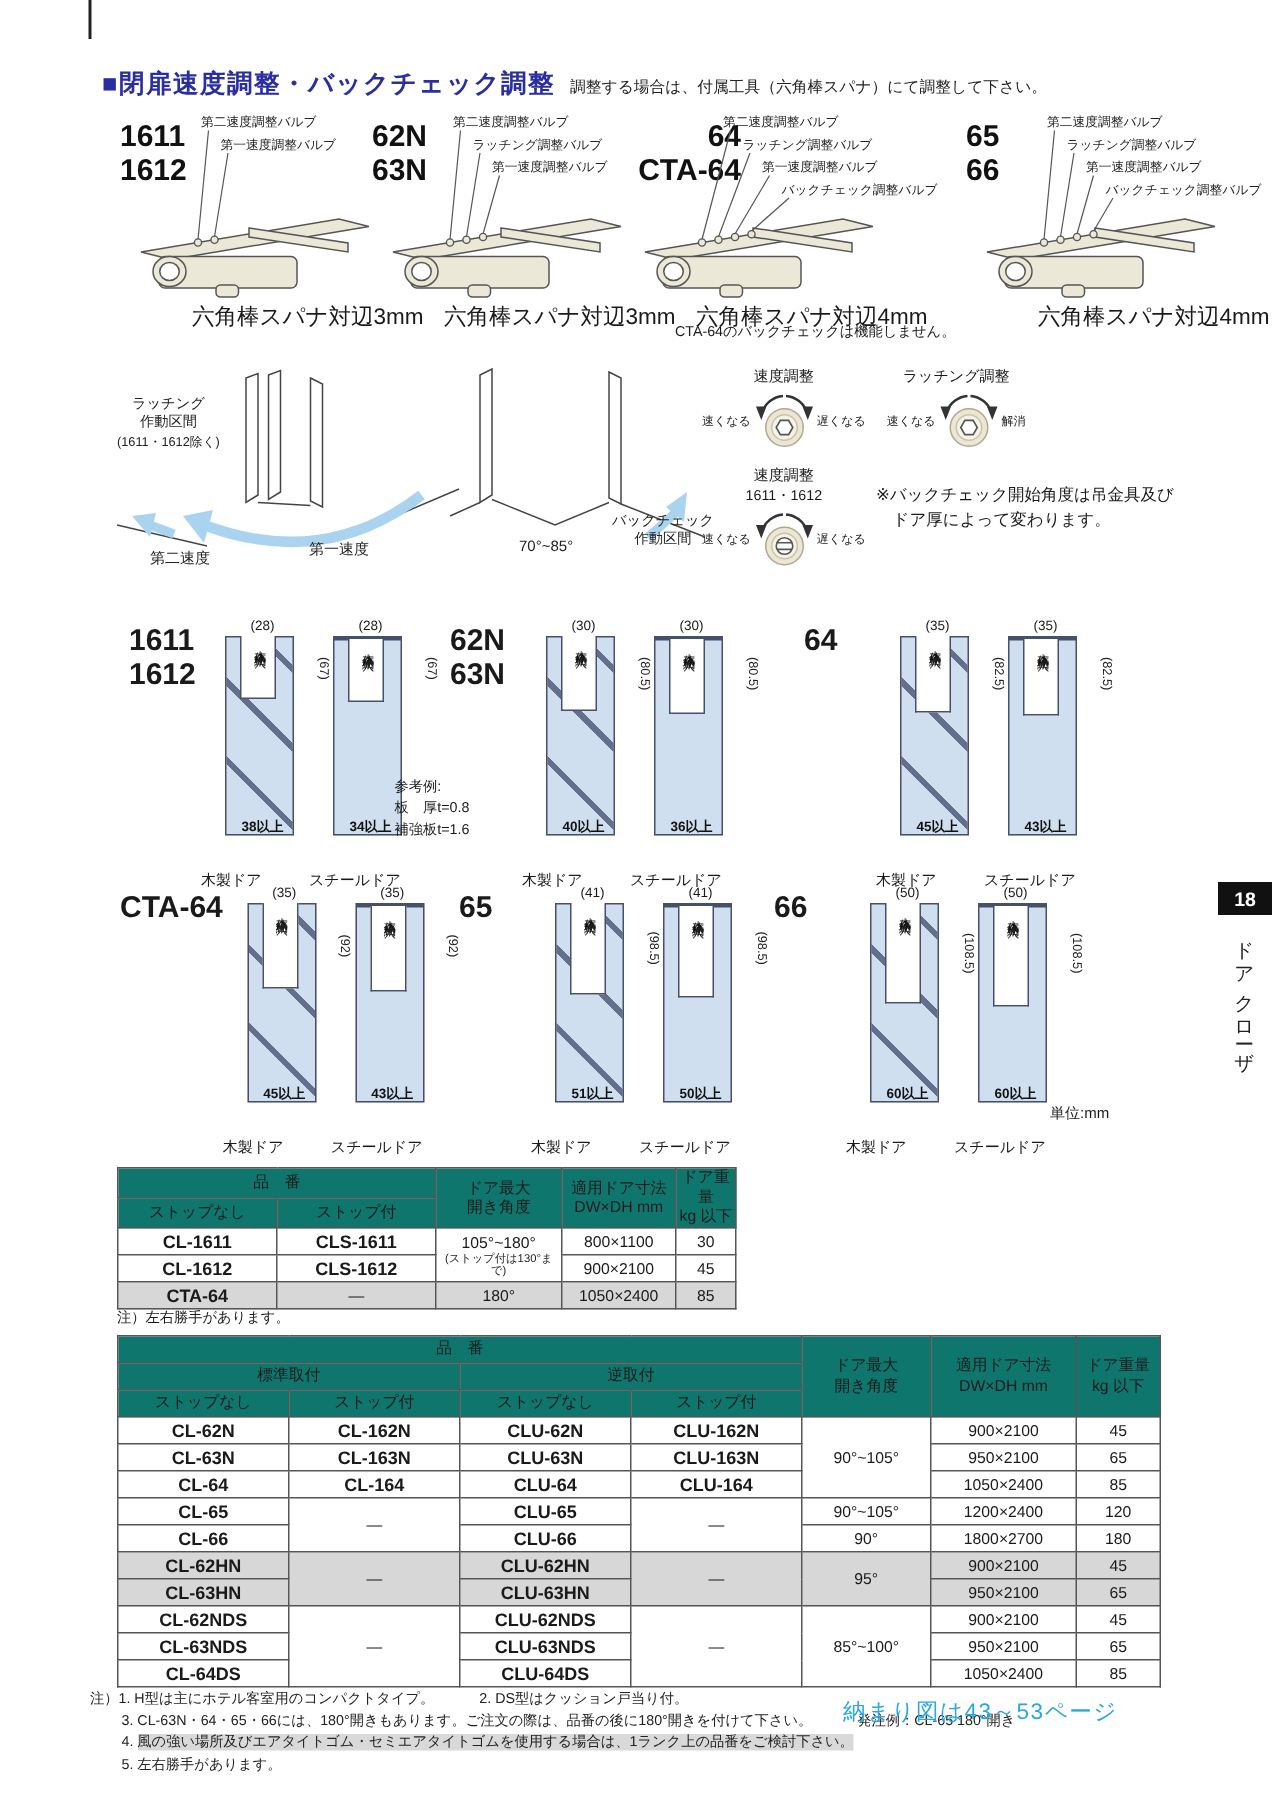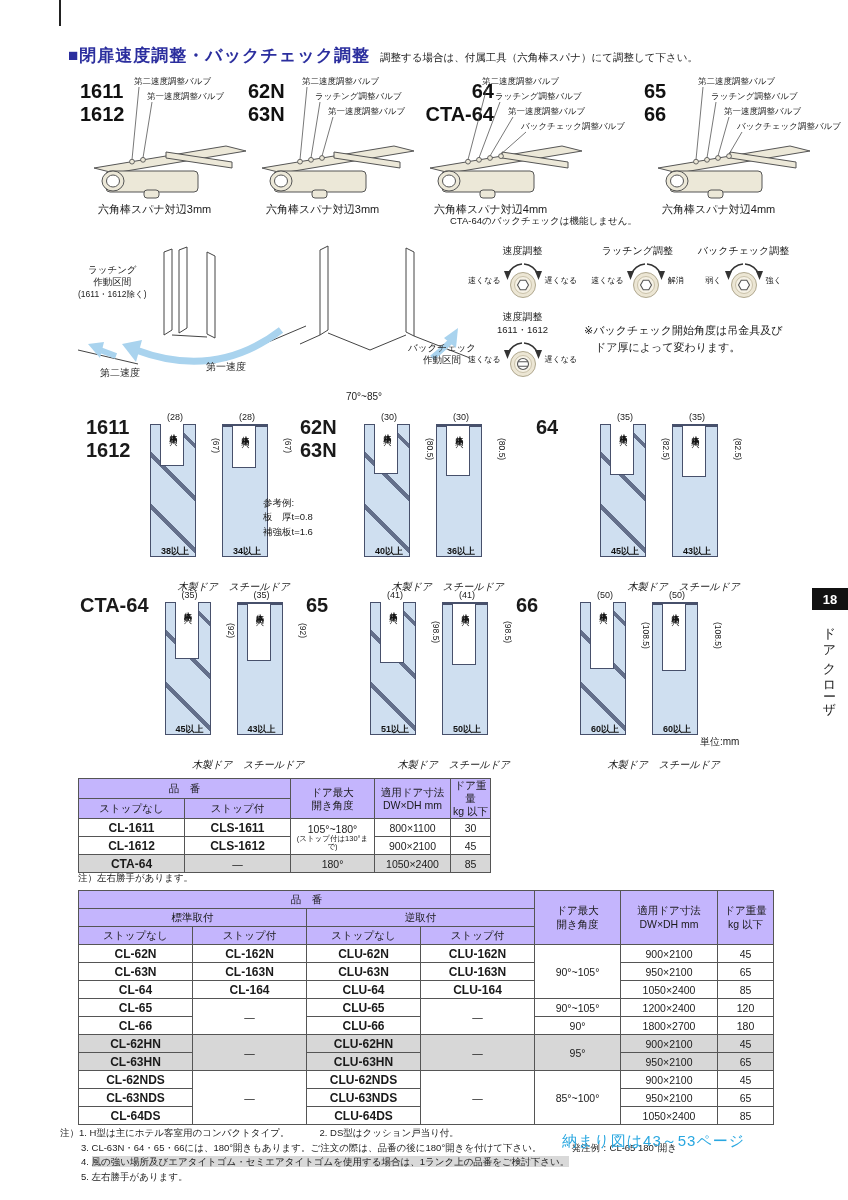--- a/index.html
+++ b/index.html
@@ -12,21 +12,21 @@
   .sec-title{font-size:17px;font-weight:bold;color:#2b2e9e;letter-spacing:1px;}
   .sec-sub{font-size:10.5px;color:#222;}
 
   
   .closer-model-row{position:absolute;left:80px;top:76px;width:768px;height:178px;}
   .model-group{position:absolute;top:0;width:205px;height:178px;}
   .model-names{position:absolute;left:0;top:4px;font-size:20px;font-weight:bold;line-height:1.15;color:#111;}
   .model-names.right{width:78px;text-align:right;}
   .valve-label{position:absolute;font-size:8.5px;white-space:nowrap;color:#222;}
   .closer-svg{position:absolute;left:0;top:0;width:205px;height:150px;}
-  .group-caption{position:absolute;left:18px;top:126px;font-size:11px;white-space:nowrap;}
+  .group-caption{position:absolute;left:48px;top:126px;font-size:15px;white-space:nowrap;}
   .group-note{position:absolute;left:34px;top:139px;font-size:9.5px;white-space:nowrap;}
 
   
   .swing{position:absolute;}
   .swing svg{position:absolute;left:0;top:0;}
   .ddlabel{position:absolute;font-size:9.5px;line-height:1.3;white-space:nowrap;color:#222;}
 
   
   .knob-row1{position:absolute;left:468px;top:244px;display:flex;gap:14px;}
   .knob{text-align:center;}
@@ -42,36 +42,36 @@
   .model-label2{font-size:20px;font-weight:bold;line-height:1.15;margin-top:4px;margin-right:2px;min-width:48px;white-space:nowrap;}
   .xsec{position:relative;width:66px;height:182px;}
   .dim-top{position:absolute;top:0;left:-4px;right:-4px;text-align:center;font-size:9px;}
   .door-body{position:absolute;left:8px;top:12px;width:46px;height:133px;background:#cfdff0;border:1px solid #47506b;box-sizing:border-box;}
   .door-body.wood{background-image:repeating-linear-gradient(45deg, rgba(0,0,0,0) 0px, rgba(0,0,0,0) 33px, rgba(54,64,96,0.7) 33px, rgba(54,64,96,0.7) 37px);}
   .door-body.steel{border-top:3px solid #47506b;}
   .slot{position:absolute;left:9px;top:-1px;width:24px;background:#fff;border:1px solid #47506b;border-top:none;box-sizing:border-box;display:flex;justify-content:center;}
   .slot-text{writing-mode:vertical-rl;text-orientation:upright;font-size:8px;letter-spacing:1px;margin-top:3px;color:#111;}
   .dim-h{position:absolute;right:-13px;top:12px;writing-mode:vertical-rl;font-size:8.5px;display:flex;justify-content:center;color:#222;}
   .min-label{position:absolute;left:0;right:0;bottom:36px;text-align:center;font-size:9px;font-weight:bold;color:#111;}
-  .xcaption{position:absolute;left:-8px;right:-10px;bottom:0;text-align:right;font-size:10px;white-space:nowrap;font-style:italic;}
-  .ref-note{position:absolute;left:263px;top:496px;font-size:9.5px;line-height:1.5;}
+  .xcaption{position:absolute;left:-8px;right:-10px;bottom:0;text-align:left;font-size:10px;white-space:nowrap;}
+  .ref-note{position:absolute;left:263px;top:518px;font-size:9.5px;line-height:1.5;}
   .unit-note{position:absolute;left:700px;top:735px;font-size:10px;}
 
   
   .tab-num{position:absolute;left:812px;top:588px;width:36px;height:22px;background:#111;color:#fff;
            font-weight:bold;font-size:13px;display:flex;align-items:center;justify-content:center;}
   .tab-label{position:absolute;left:820px;top:618px;writing-mode:vertical-rl;font-size:13px;letter-spacing:3px;color:#222;}
 
   
   .t1{position:absolute;left:78px;top:778px;}
   .t1-note{position:absolute;left:78px;top:872px;font-size:9.5px;}
   .t2{position:absolute;left:78px;top:890px;}
   .ptable{border-collapse:collapse;}
   .ptable th,.ptable td{border:1px solid #555;text-align:center;vertical-align:middle;padding:0 2px;}
-  .ptable th{background:#c4b5fd;font-weight:normal;font-size:10.5px;line-height:1.25;height:17px;}
+  .ptable th{background:#0f766e;font-weight:normal;font-size:10.5px;line-height:1.25;height:17px;}
   .ptable td{font-size:10.5px;height:17px;background:#fff;}
   .ptable td.b{font-weight:bold;font-size:12px;}
   .ptable tr.shade td{background:#d7d7d7;}
   .sub{font-size:7.5px;line-height:1.1;}
 
   
   .notes{position:absolute;left:60px;top:1126px;font-size:9.5px;line-height:1.55;color:#222;width:700px;}
   .notes .ind{margin-left:21px;}
   .hl{background:#d9d9d9;}
   .n-gap{margin-left:30px;}
@@ -228,21 +228,21 @@
       <g fill="none" stroke="#444" stroke-width="1">
         <polygon points="22,12 30,8 30,92 22,97" fill="#fff"></polygon>
         <polygon points="108,10 116,14 116,98 108,94" fill="#fff"></polygon>
         <path d="M30,95 L72,112 L108,97"></path>
         <path d="M2,106 L22,97"></path>
           <path d="M116,98 L172,120"></path>
       </g>
       <path d="M134,120 Q146,110 154,102" fill="none" stroke="#a9d3ee" stroke-width="6"></path>
       <polygon points="160,90 146,100 158,110" fill="#a9d3ee"></polygon>
     </svg>
-    <div class="ddlabel" style="left:48px;top:120px;font-size:10px;margin-top:32px;">70°~85°</div>
+    <div class="ddlabel" style="left:48px;top:120px;font-size:10px;">70°~85°</div>
     <div class="ddlabel" style="left:110px;top:104px;text-align:center;">
       <div>バックチェック</div>
       <div>作動区間</div>
     </div>
   </div>
 
   <div class="knob-row1">
       <div class="knob">
         <div class="knob-title">速度調整</div>
         <div class="knob-body">
@@ -266,36 +266,20 @@
           <svg width="40" height="44" viewBox="0 0 40 44">
             <path d="M19,6 A16,16 0 0 0 5,17" fill="none" stroke="#333" stroke-width="1.6"></path>
             <polygon points="1,13 8,13 4.5,22" fill="#333"></polygon>
             <path d="M21,6 A16,16 0 0 1 35,17" fill="none" stroke="#333" stroke-width="1.6"></path>
             <polygon points="39,13 32,13 35.5,22" fill="#333"></polygon>
             <circle cx="20" cy="27" r="12.5" fill="#ece6d4" stroke="#b0a88f"></circle>
             <circle cx="20" cy="27" r="8.5" fill="#f6f2e6" stroke="#cac2aa"></circle>
             <polygon points="25.5,27 22.75,31.76 17.25,31.76 14.5,27 17.25,22.24 22.75,22.24" fill="#fff" stroke="#555" stroke-width="1.1"></polygon>
           </svg>
           <span class="knob-side">解消</span>
-        </div>
-      </div>
-      <div class="knob">
-        <div class="knob-title">バックチェック調整</div>
-        <div class="knob-body">
-          <span class="knob-side">弱く</span>
-          <svg width="40" height="44" viewBox="0 0 40 44">
-            <path d="M19,6 A16,16 0 0 0 5,17" fill="none" stroke="#333" stroke-width="1.6"></path>
-            <polygon points="1,13 8,13 4.5,22" fill="#333"></polygon>
-            <path d="M21,6 A16,16 0 0 1 35,17" fill="none" stroke="#333" stroke-width="1.6"></path>
-            <polygon points="39,13 32,13 35.5,22" fill="#333"></polygon>
-            <circle cx="20" cy="27" r="12.5" fill="#ece6d4" stroke="#b0a88f"></circle>
-            <circle cx="20" cy="27" r="8.5" fill="#f6f2e6" stroke="#cac2aa"></circle>
-            <polygon points="25.5,27 22.75,31.76 17.25,31.76 14.5,27 17.25,22.24 22.75,22.24" fill="#fff" stroke="#555" stroke-width="1.1"></polygon>
-          </svg>
-          <span class="knob-side">強く</span>
         </div>
       </div>
     </div>
   <div class="knob-row2">
       <div class="knob">
         <div class="knob-title">速度調整</div>
         <div class="knob-sub">1611・1612</div>
         <div class="knob-body">
           <span class="knob-side">速くなる</span>
           <svg width="40" height="44" viewBox="0 0 40 44">

